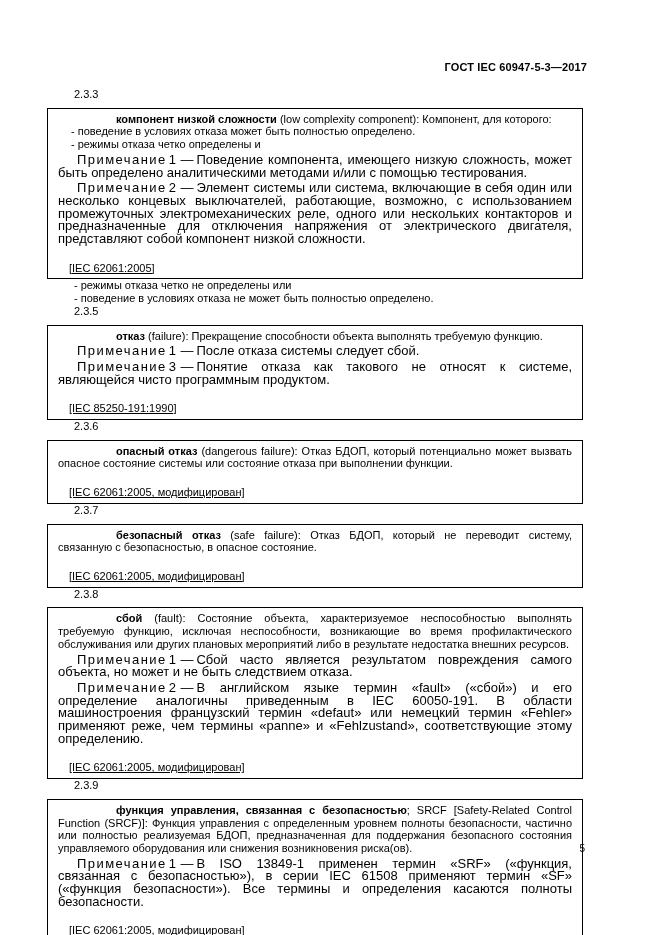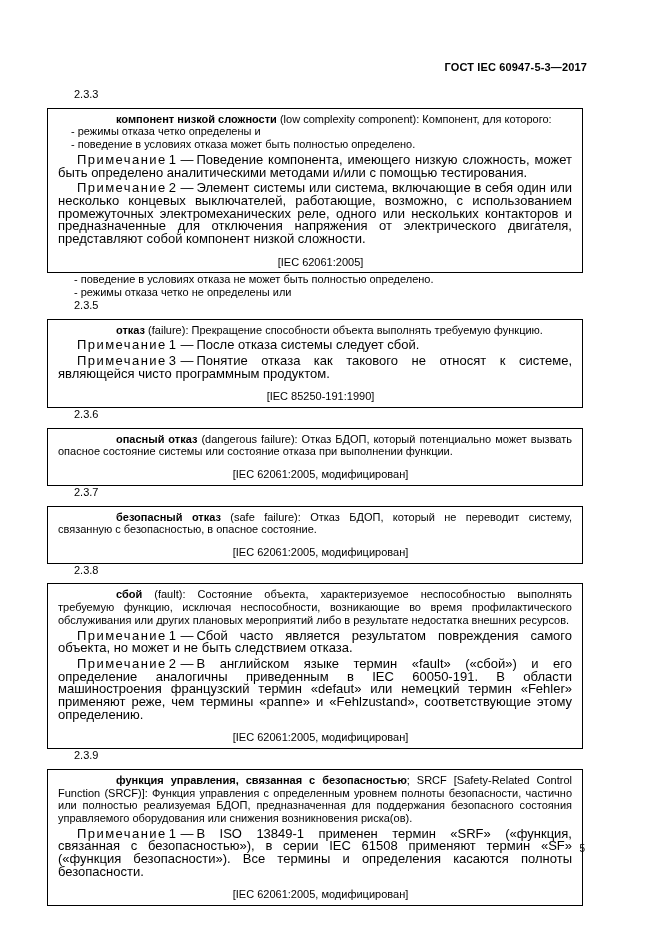--- a/index.html
+++ b/index.html
@@ -91,22 +91,23 @@
   }
   .nnum {
     margin: 0 3px 0 2px;
     letter-spacing: 0.5px;
   }
   .ndash {
     margin: 0 3px 0 1px;
   }
   .src {
     text-indent: 11px;
-    margin-top: 10px;
-    text-align: center;
+    margin-top: 16px;
+    text-align: left;
+    text-decoration: underline;
   }
   .page-number {
     position: absolute;
     right: 76px;
     top: 843px;
     font-size: 10px;
     text-align: right;
   }
 </style>
 </head>
@@ -115,29 +116,29 @@
 <div class="page">
 
   <div class="doc-header">ГОСТ IEC 60947-5-3—2017</div>
 
   <div class="content">
 
     <p class="plain clause-num">2.3.3</p>
 
     <div class="box">
       <p class="def"><span class="term">компонент низкой сложности</span><span> (low complexity component): Компонент, для которого:</span></p>
+      <p class="bullet">- поведение в условиях отказа может быть полностью определено.</p>
       <p class="bullet">- режимы отказа четко определены и</p>
-      <p class="bullet">- поведение в условиях отказа может быть полностью определено.</p>
       <p class="note"><span class="nlabel">Примечание</span><span class="nnum">1</span><span class="ndash">—</span><span>Поведение компонента, имеющего низкую сложность, может быть определено аналитическими методами и/или с помощью тестирования.</span></p>
       <p class="note"><span class="nlabel">Примечание</span><span class="nnum">2</span><span class="ndash">—</span><span>Элемент системы или система, включающие в себя один или несколько концевых выключателей, работающие, возможно, с использованием промежуточных электромеханических реле, одного или нескольких контакторов и предназначенные для отключения напряжения от электрического двигателя, представляют собой компонент низкой сложности.</span></p>
       <p class="src">[IEC 62061:2005]</p>
     </div>
 
+    <p class="plain plain-bullet">- режимы отказа четко не определены или</p>
     <p class="plain plain-bullet">- поведение в условиях отказа не может быть полностью определено.</p>
-    <p class="plain plain-bullet">- режимы отказа четко не определены или</p>
 
     <p class="plain clause-num">2.3.5</p>
 
     <div class="box">
       <p class="def"><span class="term">отказ</span><span> (failure): Прекращение способности объекта выполнять требуемую функцию.</span></p>
       <p class="note"><span class="nlabel">Примечание</span><span class="nnum">1</span><span class="ndash">—</span><span>После отказа системы следует сбой.</span></p>
       <p class="note"><span class="nlabel">Примечание</span><span class="nnum">3</span><span class="ndash">—</span><span>Понятие отказа как такового не относят к системе, являющейся чисто программным продуктом.</span></p>
       <p class="src">[IEC 85250-191:1990]</p>
     </div>
 

